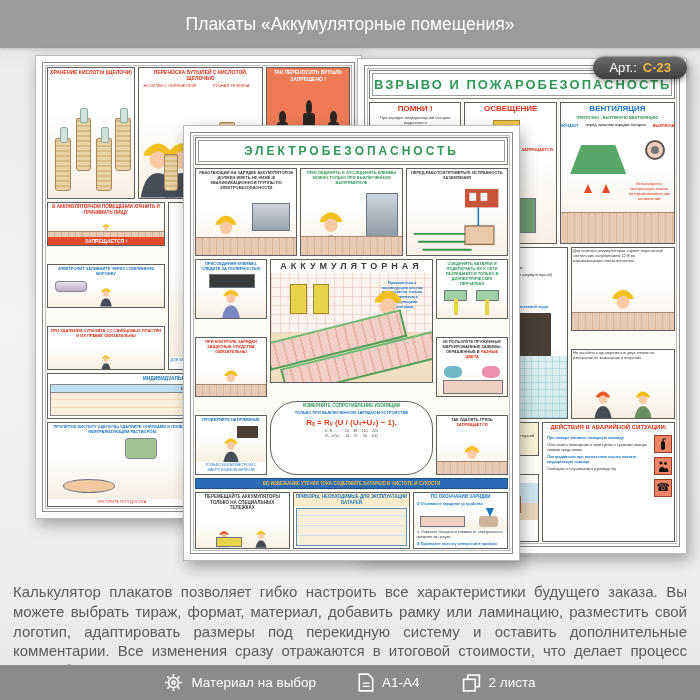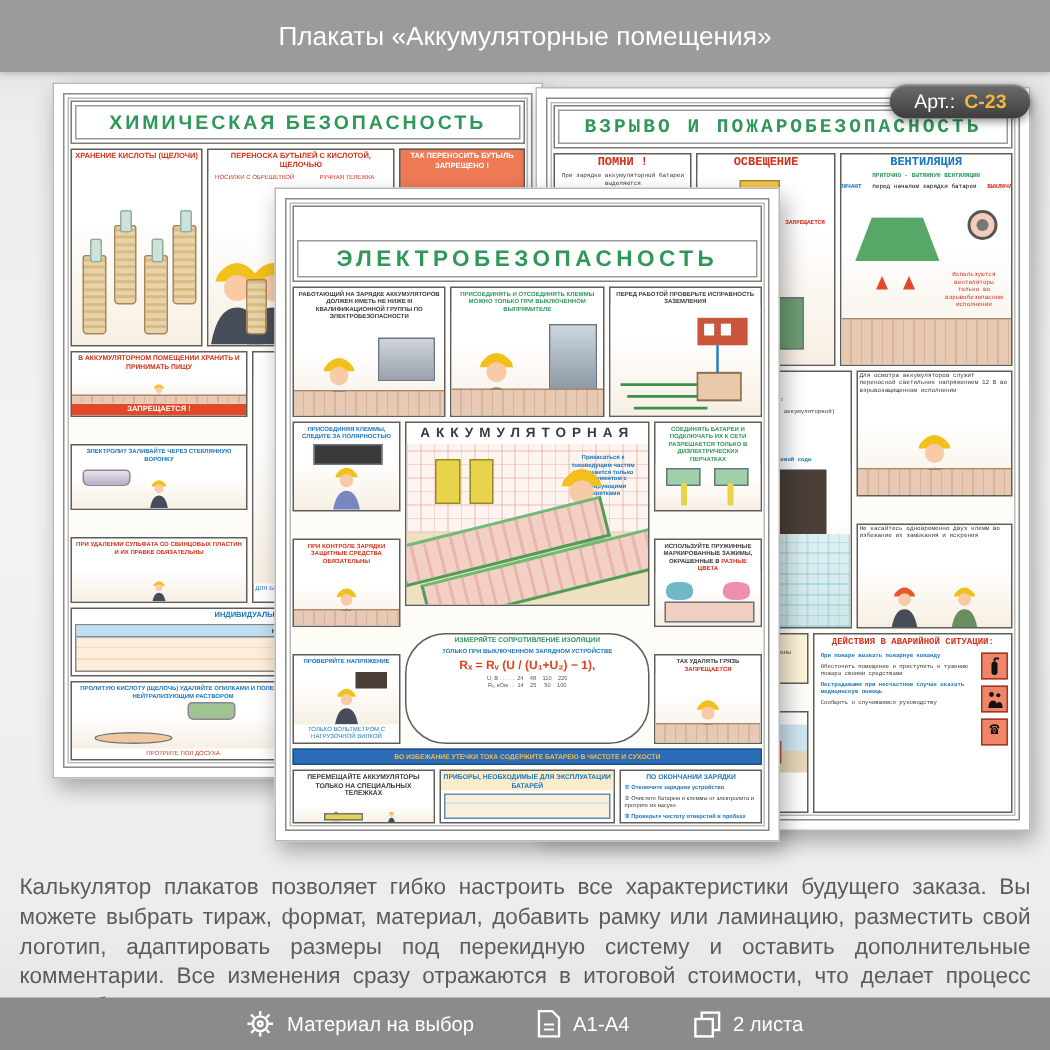--- a/index.html
+++ b/index.html
@@ -22,21 +22,21 @@
     box-shadow:0 2px 6px rgba(0,0,0,.45), inset 0 1px 1px rgba(255,255,255,.35);}
   #badge .code{color:#f3b73f;font-weight:bold;}
   
   .poster{position:absolute;background:#fff;padding:6px;border:1px solid #b9b9b9;
     box-shadow:3px 6px 14px rgba(0,0,0,.32);box-sizing:border-box;}
   .pi{border:1px solid #8a8a8a;box-shadow:inset 0 0 0 2px #fff,inset 0 0 0 3px #bbb;
     height:100%;box-sizing:border-box;padding:4px;display:flex;flex-direction:column;gap:3px;background:#fdfcf7;}
   .tb{border:1px solid #7d7d7d;padding:2px;flex:0 0 auto;background:#fff;}
   .tb>span{display:block;border:1px solid #9a9a9a;text-align:center;font-weight:bold;
     color:#2f9858;padding:3px 1px;letter-spacing:2px;white-space:nowrap;overflow:hidden;}
-  .row{display:flex;gap:3px;}
+  .row{display:flex;gap:3px;justify-content:center;}
   .col{display:flex;flex-direction:column;gap:18px;}
   .pn{border:1px solid #5e5e5e;background:#fff;display:flex;flex-direction:column;overflow:hidden;flex:1;box-sizing:border-box;}
   .hd{font-weight:bold;text-align:center;padding:1px 2px;font-size:5px;line-height:1.25;flex:0 0 auto;}
   .t4{font-size:4px;} .t45{font-size:4.5px;} .t6{font-size:6px;}
   .red{color:#d53018}.blue{color:#1877c2}.green{color:#2f9858}.dark{color:#3a3a3a}
   .ill{flex:1;position:relative;overflow:hidden;background:linear-gradient(180deg,#ffffff 30%,#f7efe3);}
   .strip{background:#e04a2a;color:#fff;font-weight:bold;text-align:center;font-size:5px;padding:1px;flex:0 0 auto;}
   .note{font-size:4px;text-align:center;padding:1px;line-height:1.2;flex:0 0 auto;}
   .w{position:absolute;bottom:0;left:50%;transform:translateX(-50%);height:72%;}
   .w.small{height:55%;} .w.l{left:30%;} .w.r{left:70%;}
@@ -97,23 +97,20 @@
 </style>
 </head>
 <body>
 
 <div id="header">
   <span>Плакаты «Аккумуляторные помещения»</span>
 </div>
 
 <div class="poster" style="left:35px;top:55px;width:327px;height:464px;z-index:1;">
  <div class="pi">
-  <div class="tb">
-    <span style="font-size:13px;">ХИМИЧЕСКАЯ БЕЗОПАСНОСТЬ</span>
-  </div>
   <div class="row" style="height:132px;">
     <div class="pn" style="flex:1.05;">
       <div class="hd red">ХРАНЕНИЕ КИСЛОТЫ (ЩЕЛОЧИ)</div>
       <div class="ill">
         <div class="basket" style="left:8%;">
               <div class="bottleneck"></div>
             </div>
         <div class="basket" style="left:32%;bottom:22%;">
               <div class="bottleneck"></div>
             </div>
@@ -229,21 +226,21 @@
       <div class="hd blue t4">ОТРАБОТАННЫЙ ЭЛЕКТРОЛИТ СЛИВАЙТЕ В СПЕЦИАЛЬНУЮ ЕМКОСТЬ И ОТПРАВЬТЕ НА НЕЙТРАЛИЗАЦИЮ</div>
       <div class="ill">
         <div class="jug" style="left:38%;top:34%;width:22%;height:44%;background:linear-gradient(#fae3f2,#ef8fd0);border-radius:40% 40% 8px 8px;"></div>
         <div class="sil" style="left:68%;height:55%;width:12%;"></div>
       </div>
     </div>
   </div>
  </div>
 </div>
 
-<div class="poster" style="left:357px;top:58px;width:330px;height:496px;z-index:2;font-family:Liberation Mono, monospace;">
+<div class="poster" style="left:357px;top:58px;width:330px;height:496px;z-index:2;">
  <div class="pi">
   <div class="tb">
     <span style="font-size:13px;">ВЗРЫВО И ПОЖАРОБЕЗОПАСНОСТЬ</span>
   </div>
   <div class="row" style="height:142px;">
     <div class="pn">
       <div class="hd red" style="font-size:8px;">ПОМНИ !</div>
       <div class="note dark">При зарядке аккумуляторной батареи выделяются</div>
       <div class="ill">
         <div class="cloud" style="left:4%;top:14%;width:44%;height:40%;background:#f6cfd8;color:#8a2f3e;">Вредные пары серной кислоты</div>
@@ -389,21 +386,21 @@
         </div>
       </div>
     </div>
   </div>
  </div>
 </div>
 
 <div class="poster" style="left:183px;top:125px;width:337px;height:436px;z-index:3;">
  <div class="pi">
   <div class="tb">
-    <span style="font-size:15px;letter-spacing:3px;margin-top:20px;">ЭЛЕКТРОБЕЗОПАСНОСТЬ</span>
+    <span style="font-size:12px;letter-spacing:3px;">ЭЛЕКТРОБЕЗОПАСНОСТЬ</span>
   </div>
   <div class="row" style="height:88px;">
     <div class="pn">
       <div class="hd dark t4">РАБОТАЮЩИЙ НА ЗАРЯДКЕ АККУМУЛЯТОРОВ ДОЛЖЕН ИМЕТЬ НЕ НИЖЕ III КВАЛИФИКАЦИОННОЙ ГРУППЫ ПО ЭЛЕКТРОБЕЗОПАСНОСТИ</div>
       <div class="ill">
         <svg class="w l" viewBox="0 0 40 44">
               <path d="M11 12q9-11 18 0l1 3H10z" fill="#f2c01d"></path>
               <circle cx="20" cy="18" r="6" fill="#f8cba6"></circle>
               <path d="M8 44q3-17 12-17t12 17z" fill="#474d58"></path>
             </svg>

